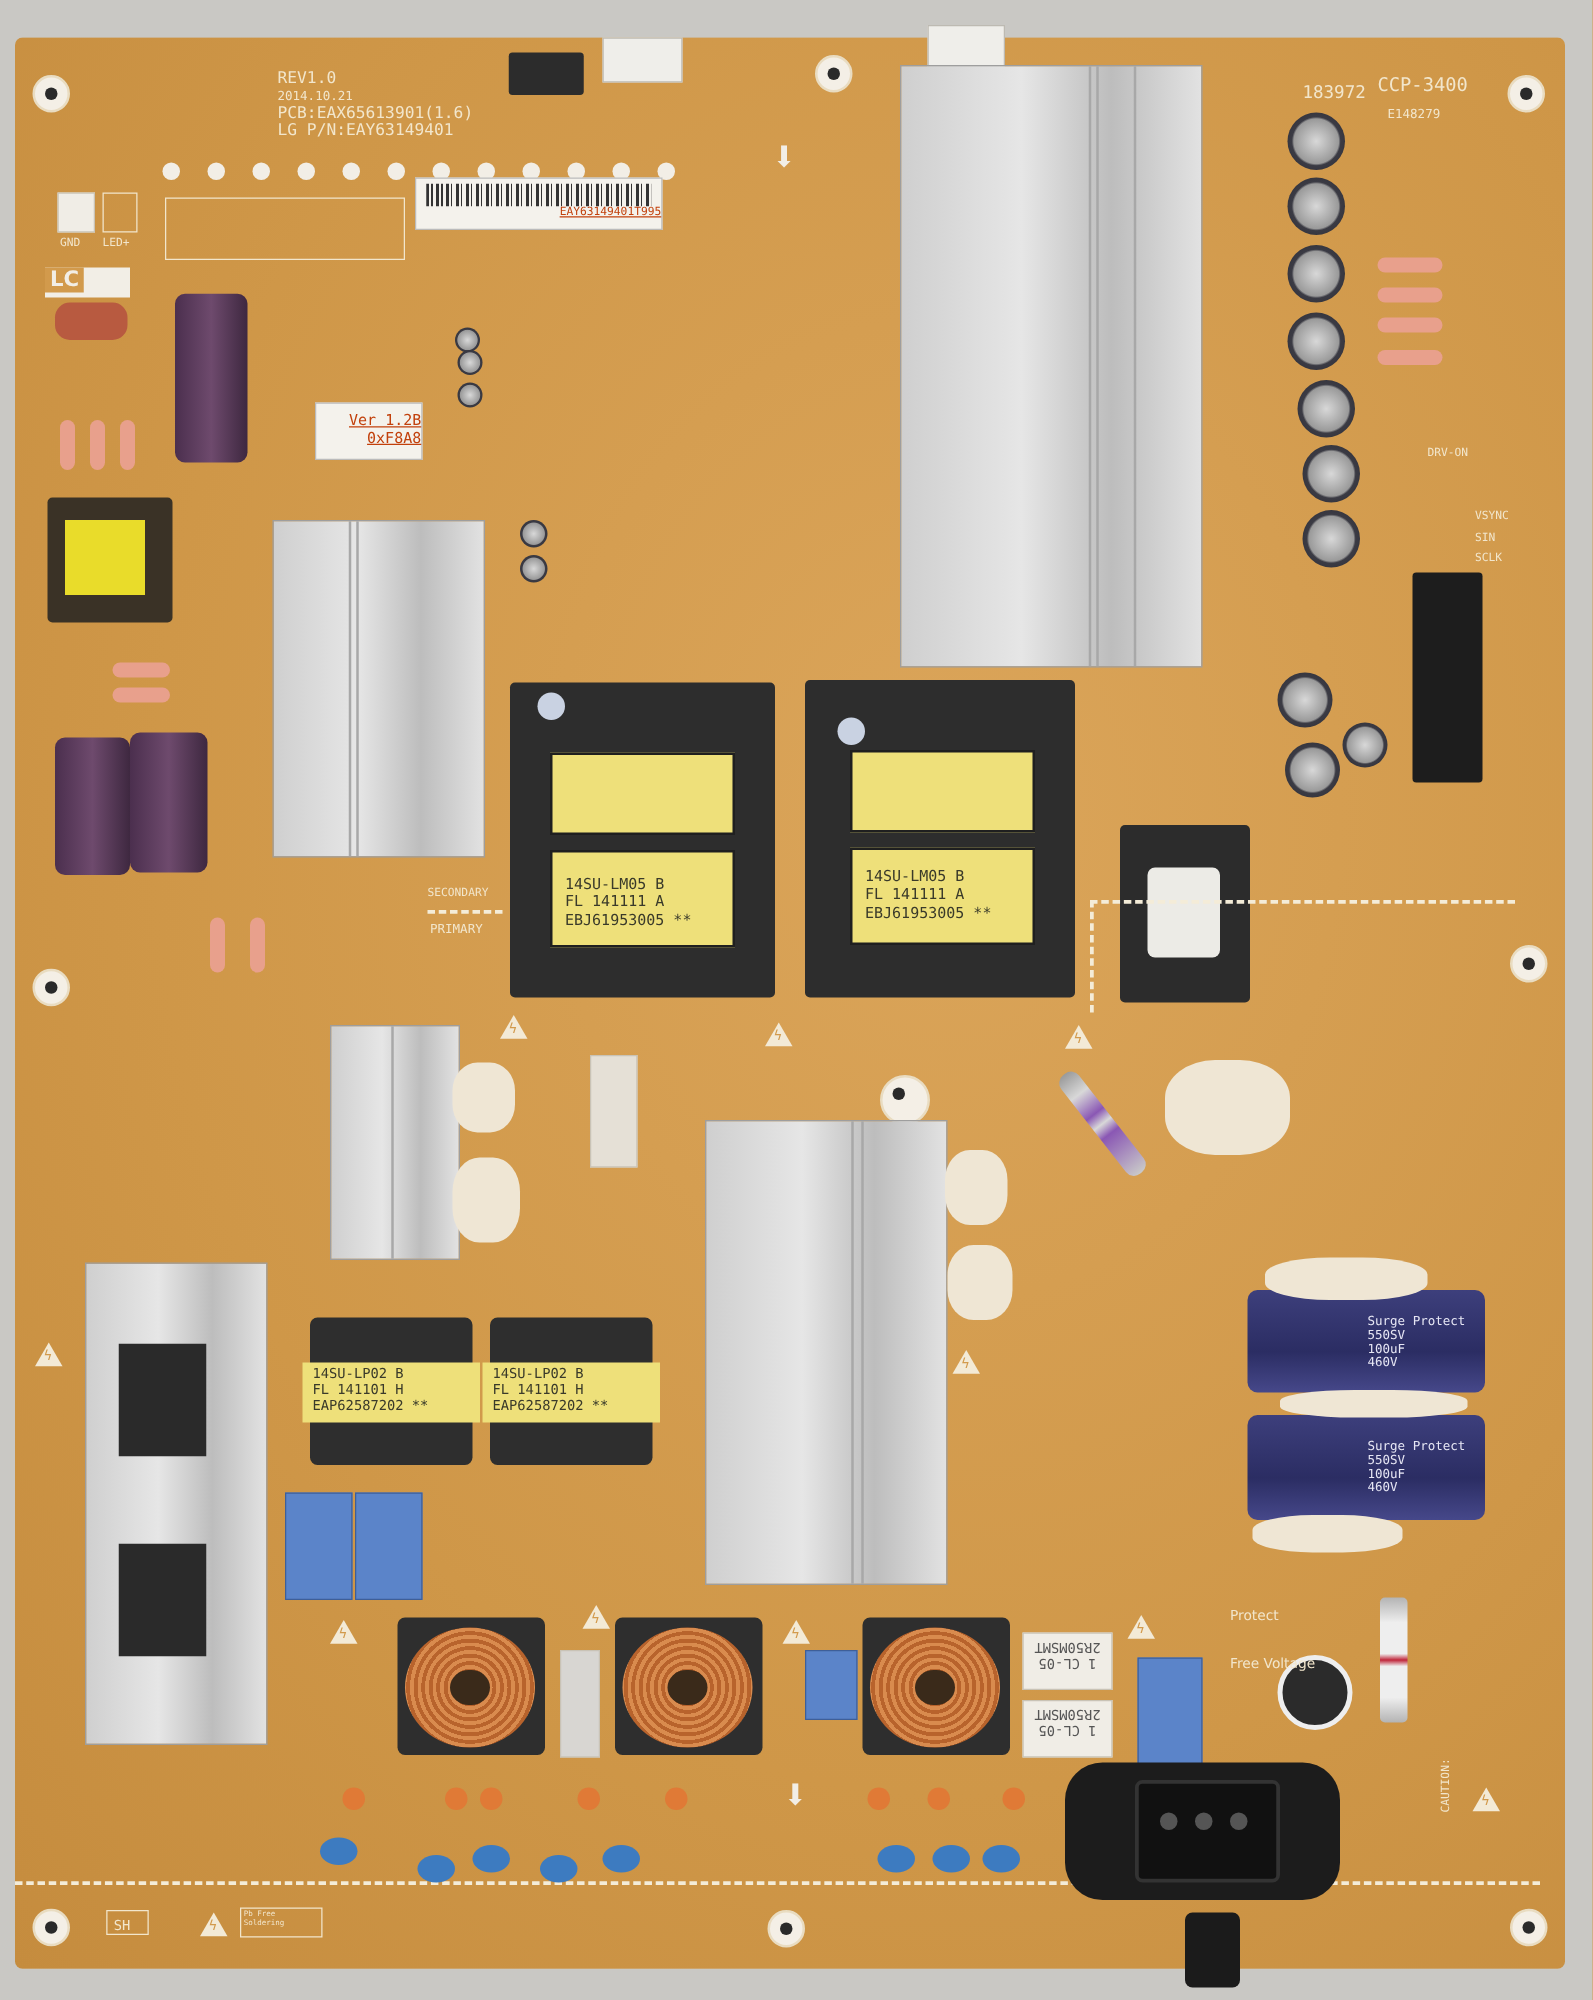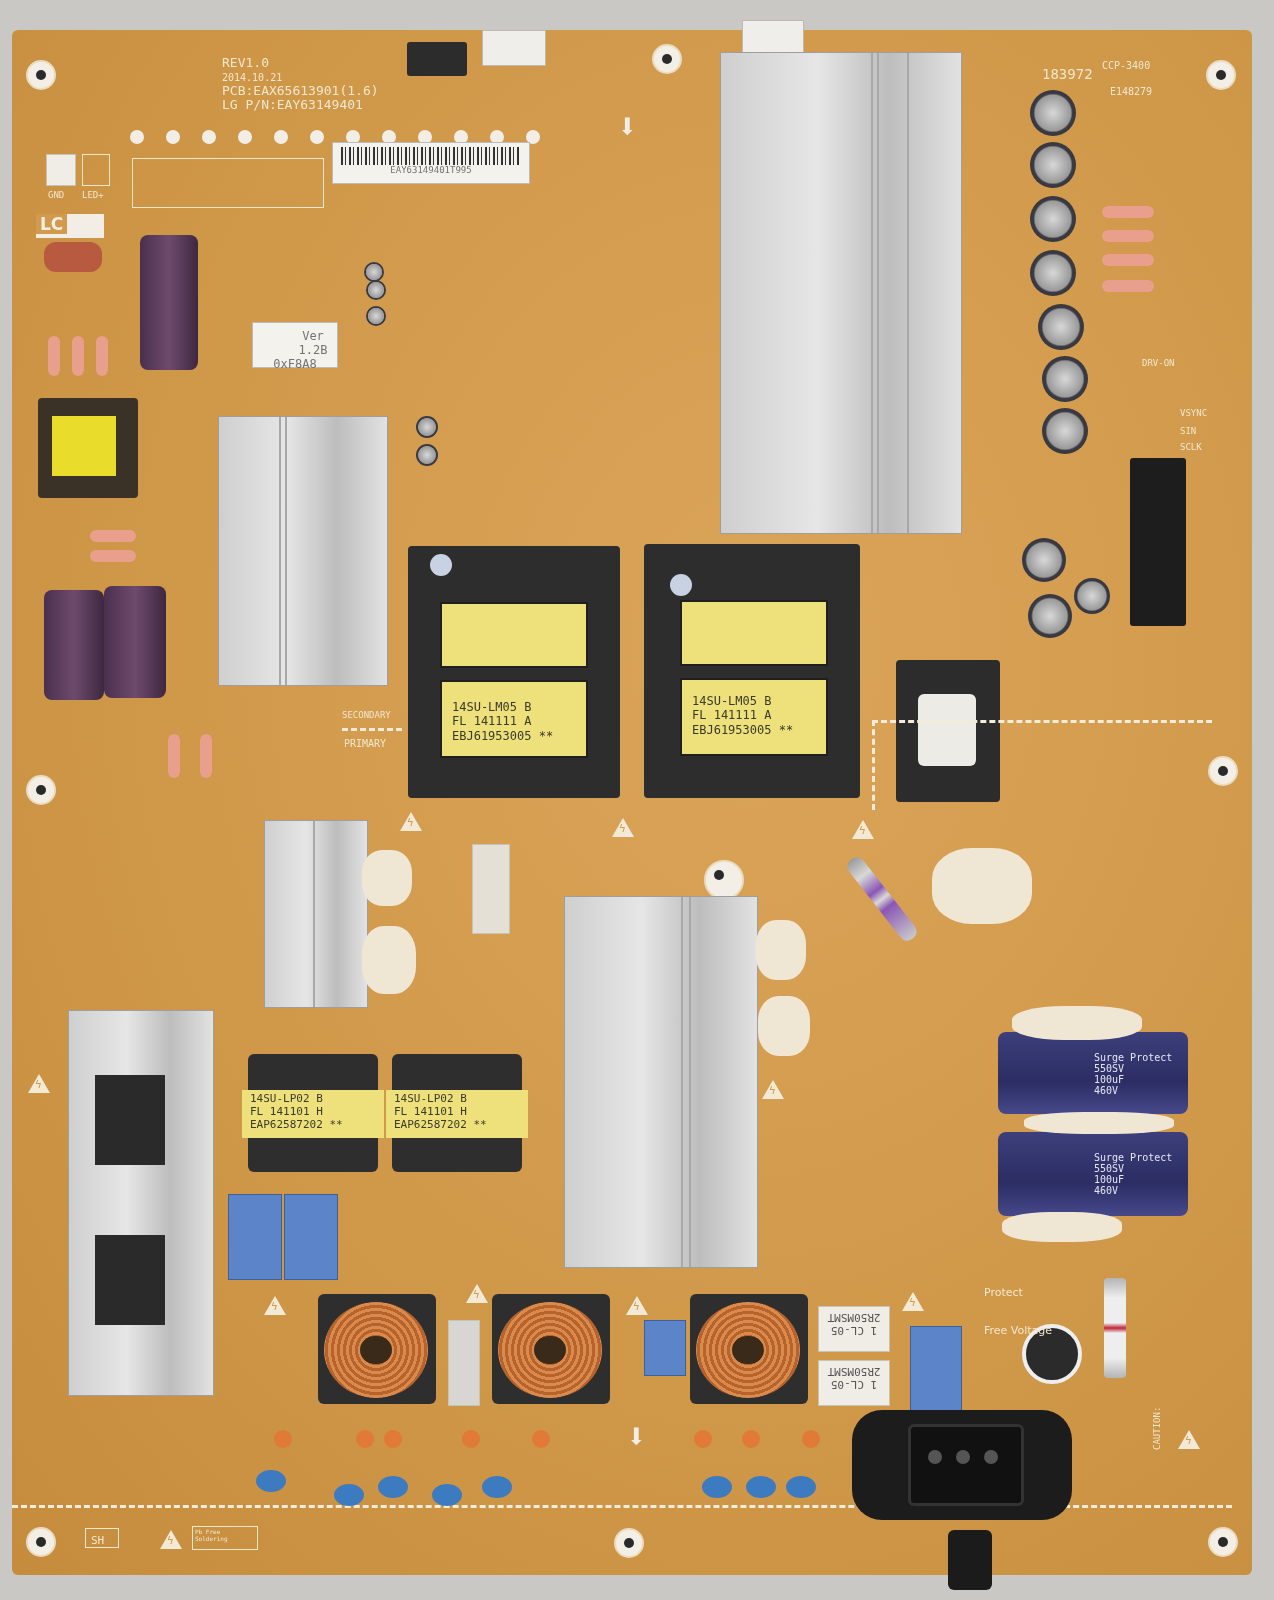--- a/index.html
+++ b/index.html
@@ -16,21 +16,21 @@
   .xfmr{position:absolute;background:#2d2d2d;border-radius:4px;}
   .tape{position:absolute;background:#eee07a;border:2px solid #1f1f1f;color:#3a3a2a;font-size:12px;line-height:1.2;padding:4px 10px;box-sizing:border-box;}
   .choke{position:absolute;background:#2e2e2e;border-radius:6px;}
   .coil{position:absolute;border-radius:50%;background:repeating-radial-gradient(circle,#b8632c 0 3px,#d98b4e 3px 6px);}
   .coil::after{content:"";position:absolute;left:35%;top:35%;width:30%;height:30%;border-radius:50%;background:#3a2a1a;}
   .ycap{position:absolute;width:30px;height:22px;border-radius:50%;background:#3d7bc0;}
   .ocap{position:absolute;width:18px;height:18px;border-radius:50%;background:#e07a36;}
   .resistor{position:absolute;height:12px;border-radius:6px;background:#e8a08c;}
   .bluebox{position:absolute;background:#5b84c9;border:1px solid #3e5f99;}
   .whitebox{position:absolute;background:#f0ede6;border:1px solid #c9c3b6;color:#555;font-size:11px;text-align:center;}
-  .label-white{position:absolute;background:#f4f2ec;border:1px solid #bbb;color:#737373;font-size:12px;text-align:center;}
+  .label-white{position:absolute;background:#f4f2ec;border:1px solid #bbb;color:#c2410c;font-size:12px;text-align:right;text-decoration:underline;}
   .dash-h{position:absolute;height:0;border-top:3px dashed #f4ecd8;}
   .dash-v{position:absolute;width:0;border-left:3px dashed #f4ecd8;}
   .warn{position:absolute;width:0;height:0;border-left:11px solid transparent;border-right:11px solid transparent;border-bottom:19px solid #f3ead6;}
   .warn::after{content:"ϟ";position:absolute;left:-4px;top:4px;font-size:11px;color:#d29a4c;}
   .connector{position:absolute;background:#2c2c2c;border-radius:3px;}
   .connector-w{position:absolute;background:#efeeea;border:1px solid #bdbab2;}
   .surgecap{position:absolute;background:linear-gradient(180deg,#3d3f7c,#2b2d63 60%,#46488a);border-radius:8px;color:#e6e6f4;font-size:10px;}
   .putty{position:absolute;background:#efe6d4;border-radius:40%;}
   .sans{font-family:"DejaVu Sans",sans-serif;}
 </style>
@@ -87,21 +87,21 @@
 
   <div style="position:absolute;left:24px;top:184px;width:68px;height:24px;background:#f2eee6;">
     <span style="display:inline-block;background:#d29a4c;color:#f2eee6;font-weight:bold;font-family:'DejaVu Sans',sans-serif;padding:0 4px;font-size:17px;">LC</span>
   </div>
 
   <div class="cap" style="left:32px;top:212px;width:58px;height:30px;background:#b85a40;border-radius:12px;"></div>
 
   <div class="cap" style="left:128px;top:205px;width:58px;height:135px;background:linear-gradient(90deg,#4b2f4e,#6e4a6d 50%,#3e2840);"></div>
 
   <div class="label-white" style="left:240px;top:292px;width:84px;height:44px;">
-    <div style="margin-top:6px;padding-left:36px;">Ver 1.2B</div>
+    <div style="margin-top:6px;">Ver 1.2B</div>
     <div>0xF8A8</div>
   </div>
 
   <div class="resistor" style="left:22px;top:320px;width:40px;transform:rotate(90deg);"></div>
   <div class="resistor" style="left:46px;top:320px;width:40px;transform:rotate(90deg);"></div>
   <div class="resistor" style="left:70px;top:320px;width:40px;transform:rotate(90deg);"></div>
 
   <div style="position:absolute;left:26px;top:368px;width:100px;height:100px;background:#3a3226;border-radius:4px;">
     <div style="position:absolute;left:14px;top:18px;width:64px;height:60px;background:#e9dc2a;"></div>
   </div>
@@ -136,21 +136,21 @@
 
   <div class="capv" style="left:1018px;top:60px;width:46px;height:46px;"></div>
   <div class="capv" style="left:1018px;top:112px;width:46px;height:46px;"></div>
   <div class="capv" style="left:1018px;top:166px;width:46px;height:46px;"></div>
   <div class="capv" style="left:1018px;top:220px;width:46px;height:46px;"></div>
   <div class="capv" style="left:1026px;top:274px;width:46px;height:46px;"></div>
   <div class="capv" style="left:1030px;top:326px;width:46px;height:46px;"></div>
   <div class="capv" style="left:1030px;top:378px;width:46px;height:46px;"></div>
 
   <div class="silk" style="left:1030px;top:36px;font-size:14px;">183972</div>
-  <div class="silk" style="left:1090px;top:30px;font-size:10px;">CCP-3400</div>
+  <div class="silk" style="left:1090px;top:30px;font-size:15px;">CCP-3400</div>
   <div class="silk" style="left:1098px;top:56px;font-size:10px;">E148279</div>
 
   <div class="resistor" style="left:1090px;top:176px;width:52px;"></div>
   <div class="resistor" style="left:1090px;top:200px;width:52px;"></div>
   <div class="resistor" style="left:1090px;top:224px;width:52px;"></div>
   <div class="resistor" style="left:1090px;top:250px;width:52px;"></div>
 
   <div class="silk" style="left:1130px;top:328px;font-size:9px;">DRV-ON</div>
   <div class="silk" style="left:1168px;top:378px;font-size:9px;">VSYNC</div>
   <div class="silk" style="left:1168px;top:396px;font-size:9px;">SIN</div>

